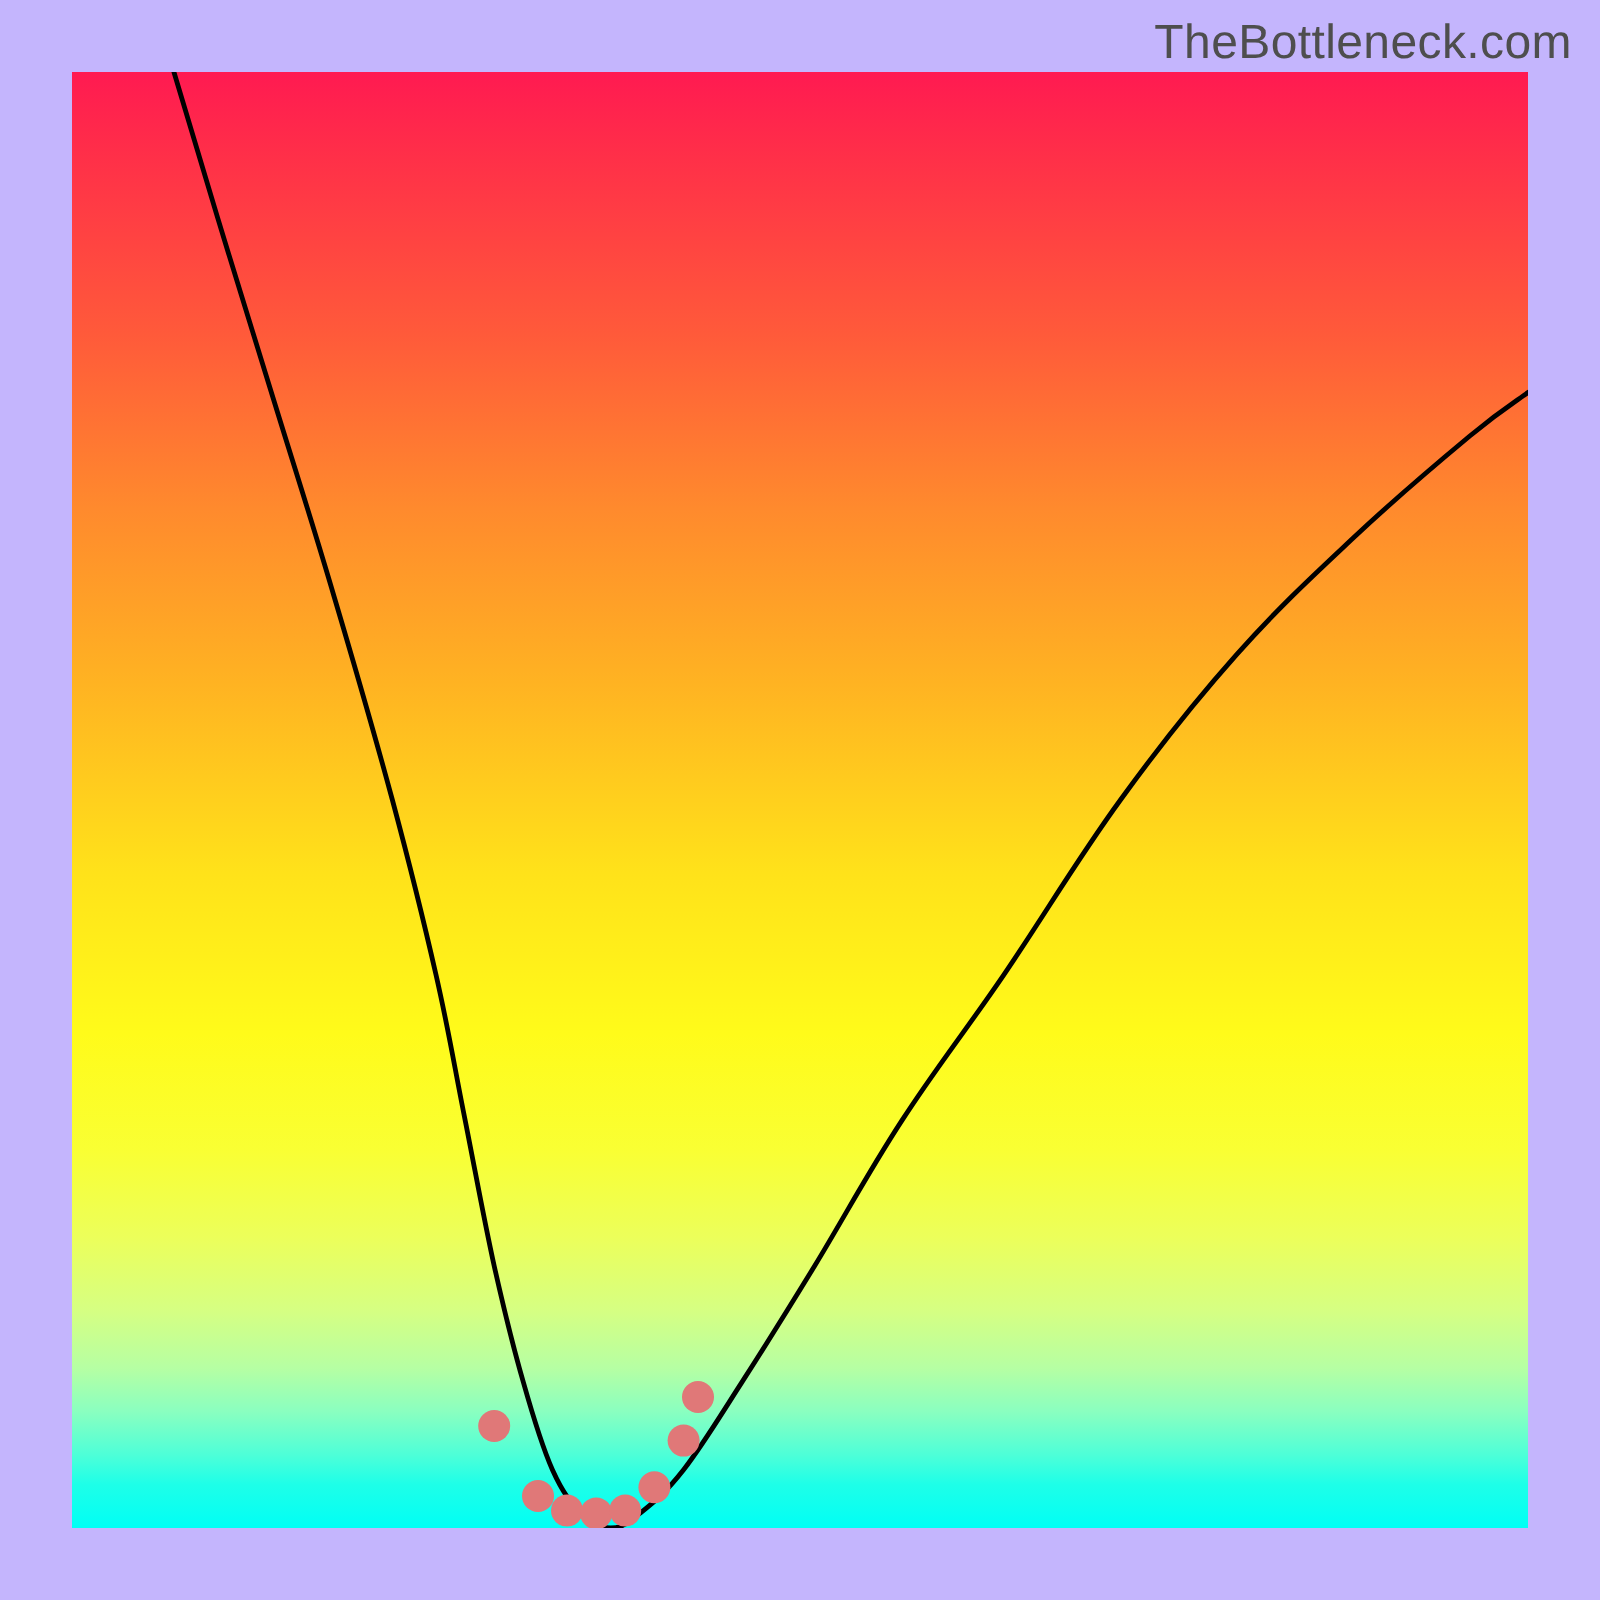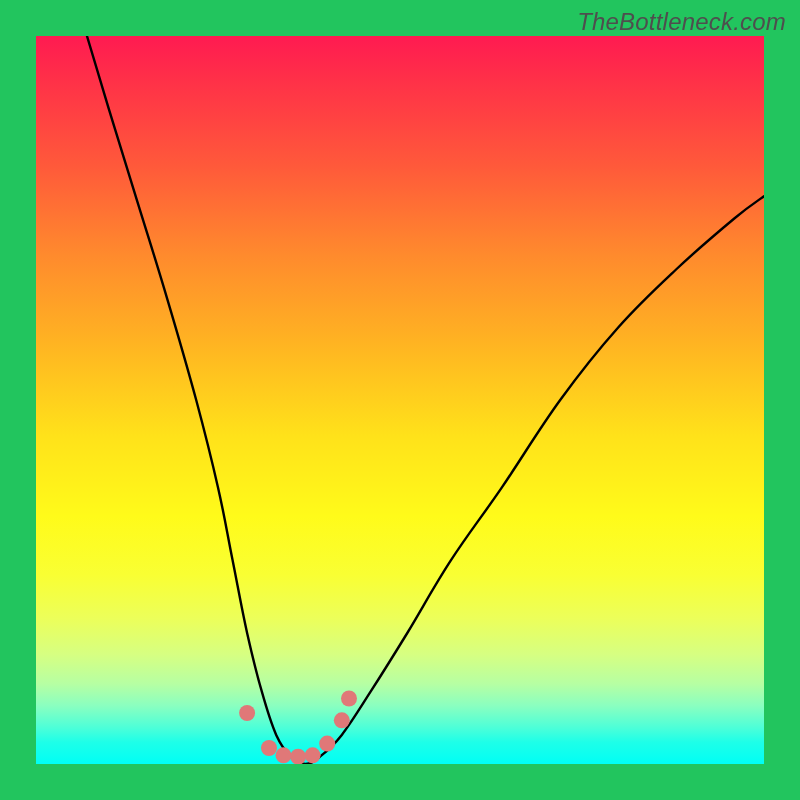--- a/index.html
+++ b/index.html
@@ -8,22 +8,21 @@
     width: 800px;
     height: 800px;
     overflow: hidden;
     background: #000;
     font-family: Arial, Helvetica, sans-serif;
   }
   .stage {
     position: relative;
     width: 800px;
     height: 800px;
-    background: #22c55e;
-    font-style: italic;
+    background: #c4b5fd;
   }
   .plot-area {
     position: absolute;
     left: 36px;
     top: 36px;
     width: 728px;
     height: 728px;
     overflow: hidden;
   }
   .plot-bg {

